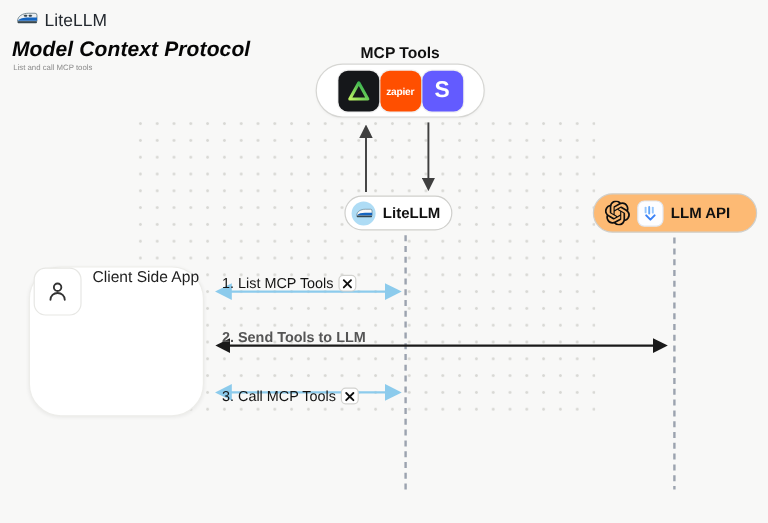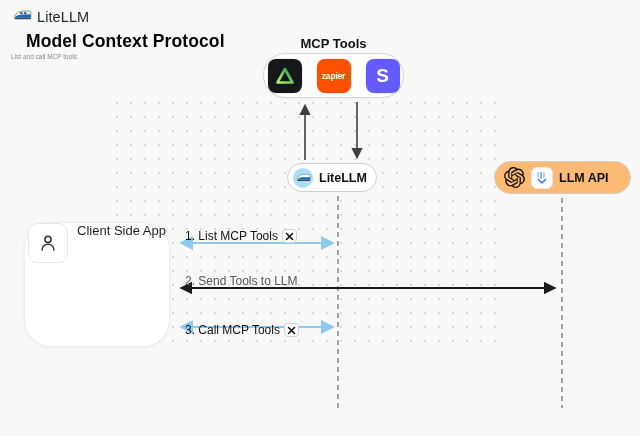--- a/index.html
+++ b/index.html
@@ -12,28 +12,28 @@
   }
   .dotgrid {
     position:absolute; left:110px; top:96px; width:386px; height:252px;
     background-image:radial-gradient(circle, #d8d8d4 1px, transparent 1.3px);
     background-size:14px 14px;
     pointer-events:none;
   }
   
   .brand { position:absolute; left:13px; top:8px; display:flex; align-items:center; gap:5px; }
   .brand-label { font-size:14.5px; font-weight:500; color:#24292f; letter-spacing:.1px; }
-  .page-title { position:absolute; left:26px; top:31px; font-size:17.5px; font-weight:700; color:#050505; letter-spacing:.1px; }
+  .page-title { position:absolute; left:10px; top:31px; font-size:17.5px; font-weight:700; color:#050505; letter-spacing:.1px;font-style:italic; }
   .page-subtitle { position:absolute; left:11px; top:53px; font-size:6.5px; color:#8a8a8a; }
   
   .mcp-label { position:absolute; left:263px; top:36px; width:141px; text-align:center; font-size:13px; font-weight:600; color:#111; }
   .mcp-pill {
     position:absolute; left:263px; top:53px; width:141px; height:45px;
     background:#fff; border:1.5px solid #d6d6d3; border-radius:24px;
-    display:flex; align-items:center; justify-content:center; gap:15px;
+    display:flex; align-items:center; justify-content:center; gap:1px;
     box-shadow:0 1px 2px rgba(0,0,0,.04);
   }
   .tool-sq { width:34px; height:34px; border-radius:8px; display:flex; align-items:center; justify-content:center; box-shadow:0 0 0 1px rgba(0,0,0,.06); }
   .tool-sq.tri { background:#15171a; }
   .tool-sq.zap { background:#ff4f00; }
   .tool-sq.str { background:#635bff; }
   .zap-text { color:#fff; font-size:8.5px; font-weight:700; letter-spacing:-.2px; }
   .str-text { color:#fff; font-size:19px; font-weight:700; }
   
   .litellm-node {
@@ -52,21 +52,21 @@
   .client-node {
     position:absolute; left:24px; top:222px; width:146px; height:125px;
     background:#fff; border:1px solid #ededea; border-radius:27px;
     box-shadow:0 1px 3px rgba(0,0,0,.05);
     display:flex; align-items:flex-start; justify-content:center; gap:9px;
   }
   .person-chip { width:40px; height:40px; border-radius:10px; border:1px solid #e7e7e4; background:#fff; display:flex; align-items:center; justify-content:center; }
   .client-label { font-size:13px; font-weight:500; color:#1f1f1f; }
   
   .seq-label { position:absolute; display:flex; align-items:center; gap:4px; font-size:12px; font-weight:500; color:#141414; }
-  .seq-label.gray { color:#555; font-weight:400; }
+  .seq-label.gray { color:#555; font-weight:700; }
   .tools-badge { width:15px; height:14px; border:1px solid #d2d2cf; border-radius:4px; background:#fff; display:flex; align-items:center; justify-content:center; }
   .overlay { position:absolute; left:0; top:0; pointer-events:none; }
 </style>
 </head>
 <body>
 
 <div class="dotgrid"></div>
 
 <svg class="overlay" width="640" height="436" viewBox="0 0 640 436">
   <defs>

